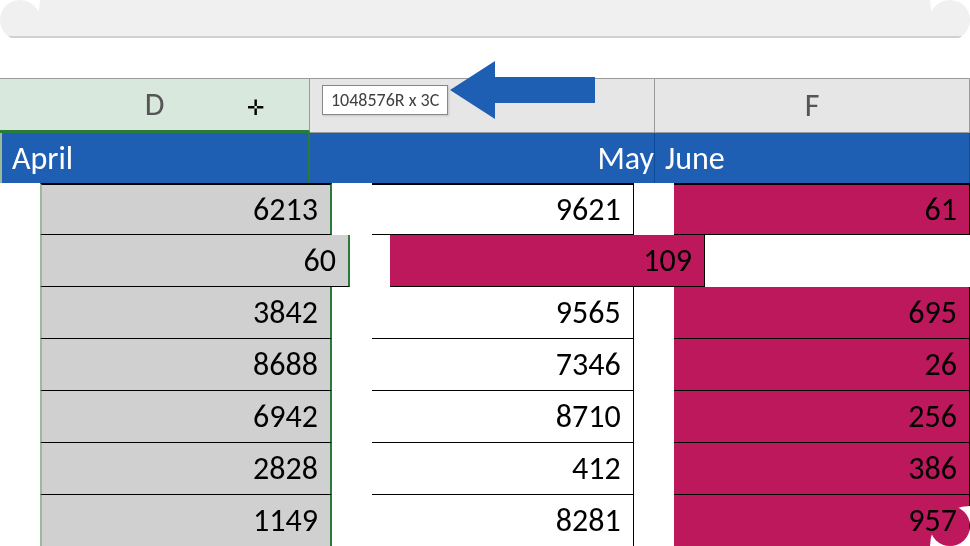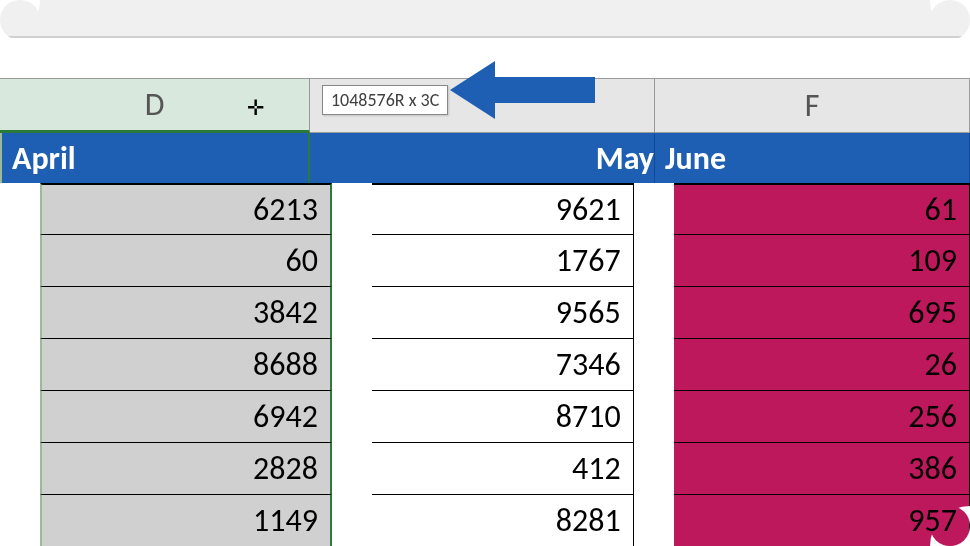--- a/index.html
+++ b/index.html
@@ -79,21 +79,21 @@
     .data-area {
       position: relative;
     }
     .header-row {
       display: flex;
       height: 50px;
     }
     .header-cell {
       background: #1e5fb4;
       color: #ffffff;
-      font-weight: bold;
+      font-weight: normal;
       font-size: 32px;
       display: flex;
       align-items: center;
       padding-left: 10px;
       border-right: 1px solid #0d4a9a;
     }
     .header-cell.col-d { width: 310px; border-left: 2px solid #9aba9a; border-right: 2px solid #2a7a3a; }
     .header-cell.col-e { width: 345px; justify-content: flex-end; }
     .header-cell.col-f { width: 315px; }
     .data-row {
@@ -202,21 +202,20 @@
     </div>
   </div>
 
   <div class="data-row">
     <div class="data-cell col-d thick-top-border">6213</div>
     <div class="data-cell col-e thick-top-border">9621</div>
     <div class="data-cell col-f thick-top-border">61</div>
   </div>
   <div class="data-row">
     <div class="data-cell col-d">60</div>
-    <div class="data-cell col-e">1767</div>
     <div class="data-cell col-f">109</div>
   </div>
   <div class="data-row">
     <div class="data-cell col-d">3842</div>
     <div class="data-cell col-e">9565</div>
     <div class="data-cell col-f">695</div>
   </div>
   <div class="data-row">
     <div class="data-cell col-d">8688</div>
     <div class="data-cell col-e">7346</div>

